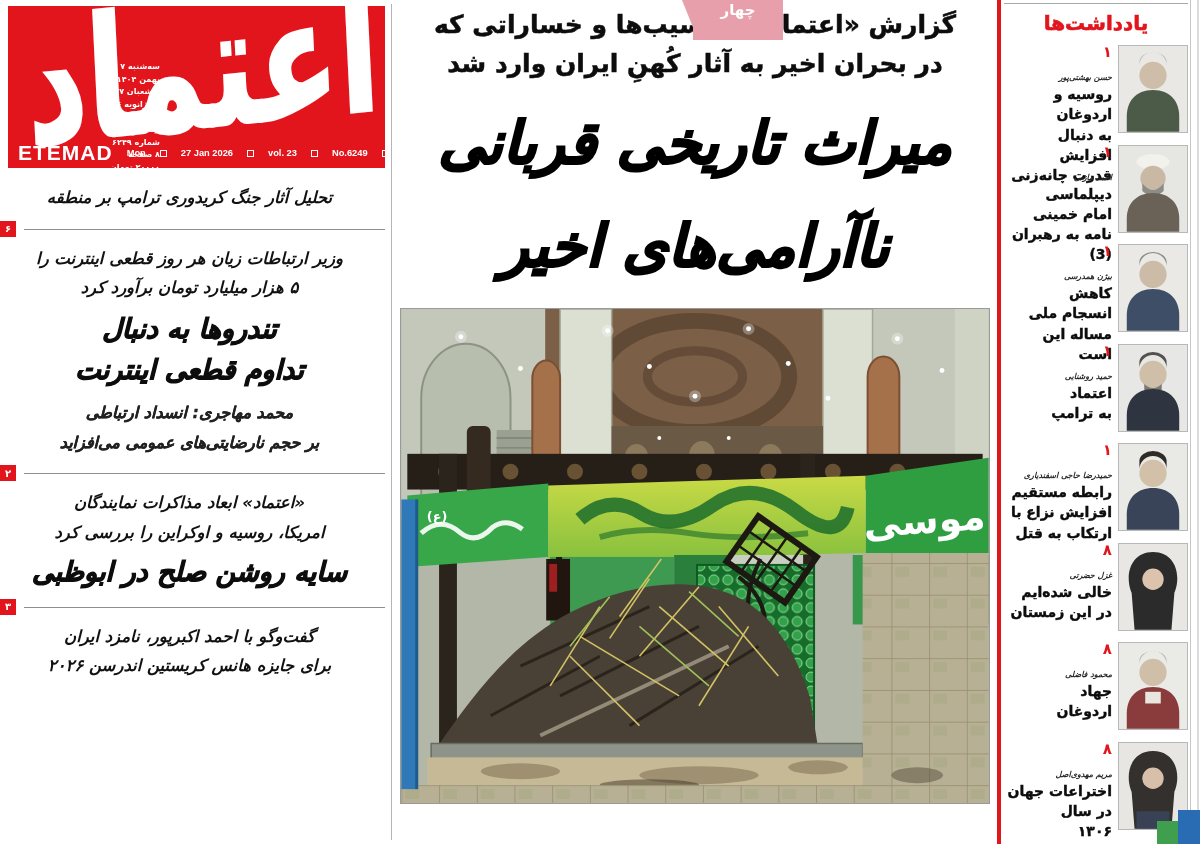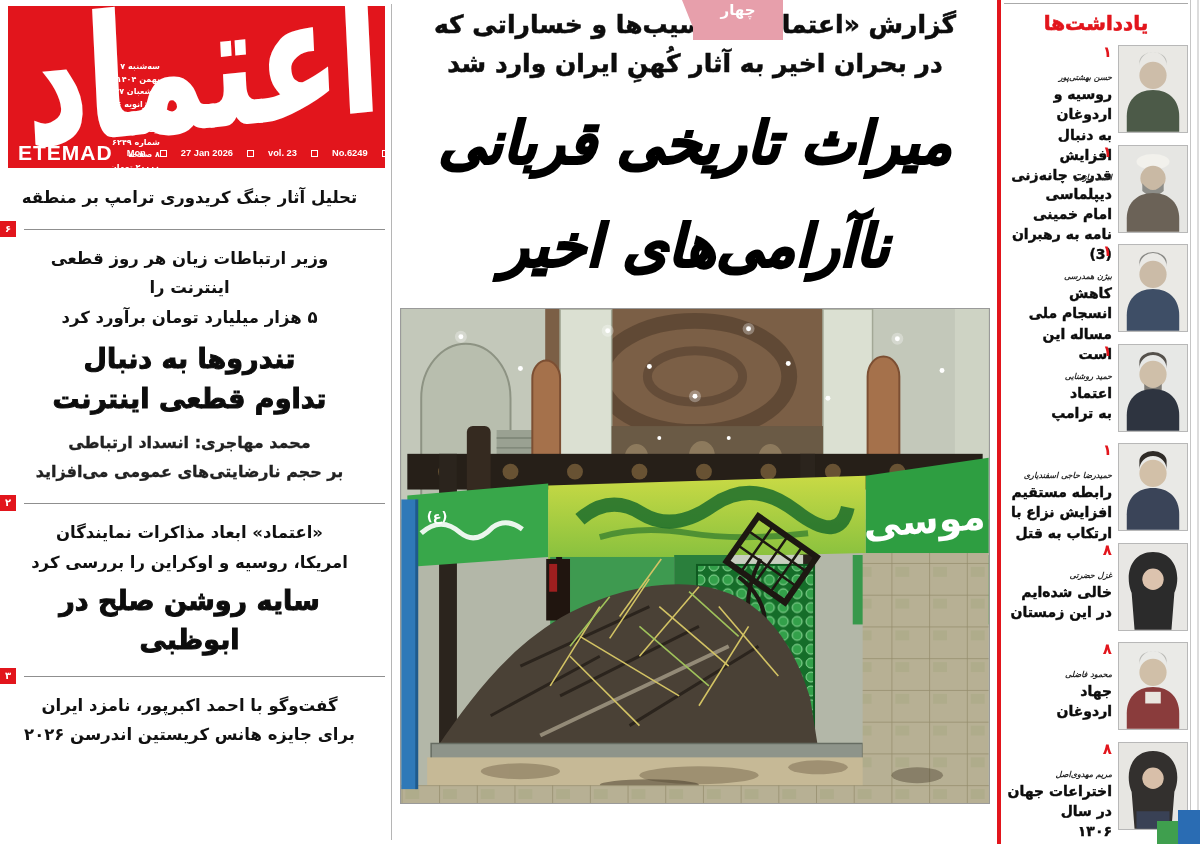--- a/index.html
+++ b/index.html
@@ -19,21 +19,21 @@
                 font-size:8px; line-height:12.6px; text-align:right; direction:rtl;
                 font-weight:bold;margin-top:45px; }
   .latin-strip { position:absolute; left:10px; right:8px; bottom:3px; display:flex;
                  align-items:center; gap:14px; color:#fff; }
   .logo-latin { font-size:21px; font-weight:bold; letter-spacing:1px;
                 font-family:"Liberation Sans", sans-serif; }
   .info-item { font-size:9.3px; font-weight:bold; white-space:nowrap;
                font-family:"Liberation Sans", sans-serif; }
   .sq { width:7px; height:7px; border:1.4px solid #fff; display:inline-block; flex:none; }
 
-  .art { direction:rtl; text-align:center; padding:0 31px 0 20px; }
+  .art { direction:rtl; text-align:center; padding:0 31px 0 20px;font-style:italic; }
   .k { font-size:16.5px; font-weight:bold; line-height:1.8; color:#111; white-space:pre-line; }
   .h { font-weight:bold; color:#0d0d0d; white-space:pre-line; -webkit-text-stroke:1px #0d0d0d; }
   .hA { font-size:38px; line-height:1.32; margin-top:4px; }
   .hB { font-size:27px; line-height:1.5; margin-top:6px; }
   .hC { font-size:27px; line-height:1.45; margin-top:4px; }
   .sub { font-size:16px; font-weight:bold; line-height:1.85; margin-top:8px;
          color:#222; white-space:pre-line; -webkit-text-stroke:0.3px #222; }
   .divider { position:relative; height:17px; margin:8px 0 6px 0; }
   .divider .line { position:absolute; left:24px; right:5px; top:8px; border-top:1px solid #8f8f8f; }
   .badge { position:absolute; left:0; top:0; width:16px; height:16px; background:#e2151c;

